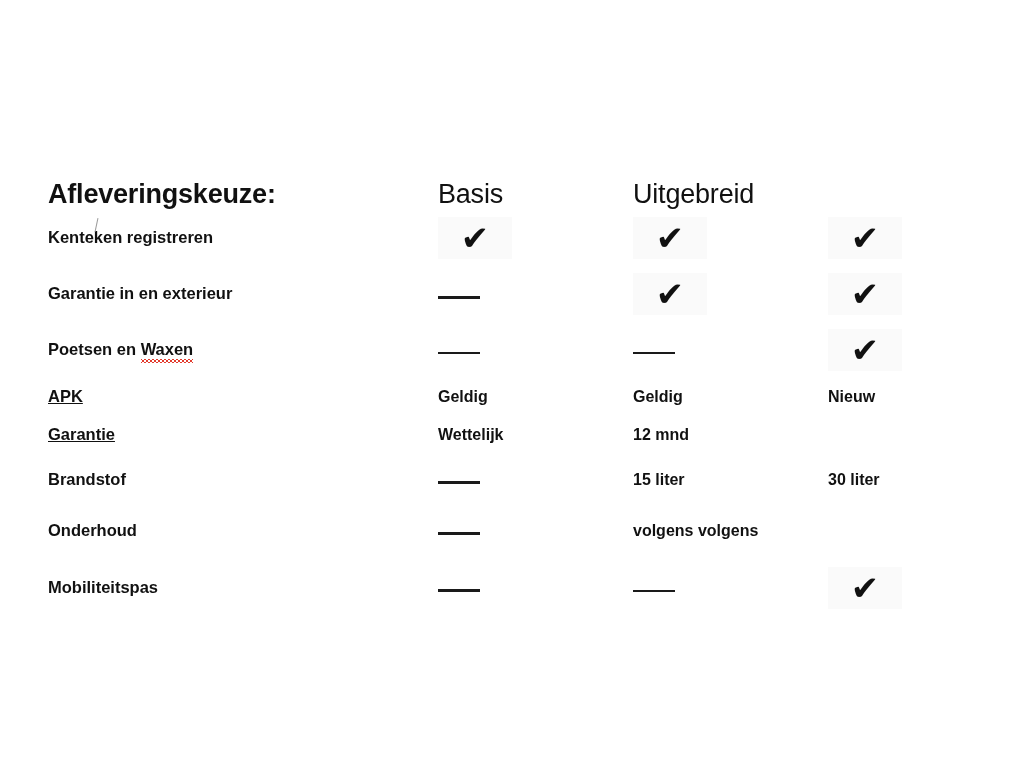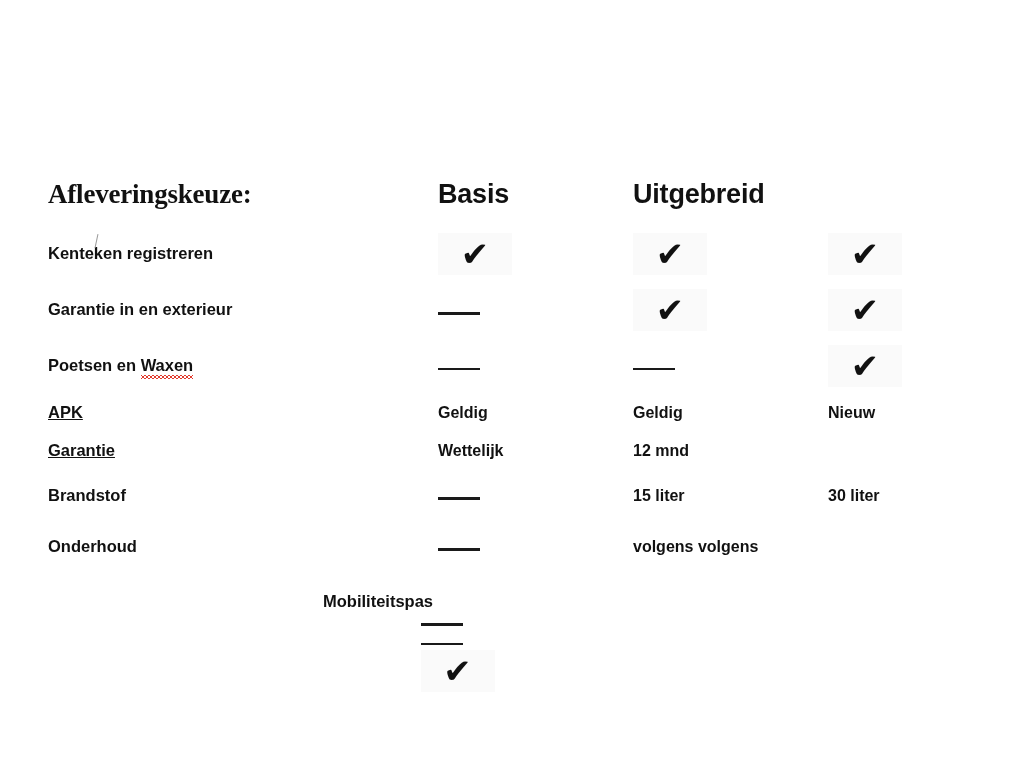--- a/index.html
+++ b/index.html
@@ -33,36 +33,35 @@
 
   
   .header-row {
     display: flex;
     align-items: flex-end;
     height: 52px;
   }
   .col-label {
     width: 390px;
     flex: none;
-    font-family: Liberation Serif, serif;
   }
   .col-plan {
     width: 195px;
     flex: none;
   }
   .title-main {
     font-size: 27px;
     font-weight: bold;
     letter-spacing: -0.2px;
     line-height: 1.1;
     white-space: nowrap;
   }
   .plan-title {
     font-size: 27px;
-    font-weight: bold;
+    font-weight: normal;
     letter-spacing: -0.2px;
     line-height: 1.1;
     white-space: nowrap;
   }
 
   
   .row {
     display: flex;
     align-items: center;
   }
@@ -155,21 +154,21 @@
         <span class="title-main">Afleveringskeuze:</span>
       </div>
       <div class="col-plan">
         <span class="plan-title">Basis</span>
       </div>
       <div class="col-plan">
         <span class="plan-title">Uitgebreid</span>
       </div>
     </div>
 
-    <div class="row row-tall" style="margin-top:16px;">
+    <div class="row row-tall" style="margin-top:0;">
       <div class="feature">
         <span class="squiggle-host" style="position:relative;display:inline-block;">
           <span>Kenteken registreren</span>
           <span class="tick-mark"></span>
         </span>
       </div>
       <div class="cell">
         <span class="check">✔</span>
       </div>
       <div class="cell">
@@ -247,21 +246,21 @@
     <div class="row row-mid">
       <div class="feature">Onderhoud</div>
       <div class="cell">
         <span class="dash"></span>
       </div>
       <div class="cell">
         <span class="cell-text">volgens volgens</span>
       </div>
     </div>
 
-    <div class="row row-mid" style="margin-top:20px;flex-direction:column;">
+    <div class="row row-mid" style="margin-top:6px;">
       <div class="feature">Mobiliteitspas</div>
       <div class="cell">
         <span class="dash"></span>
       </div>
       <div class="cell">
         <span class="dash dash-thin"></span>
       </div>
       <div class="cell">
         <span class="check">✔</span>
       </div>

